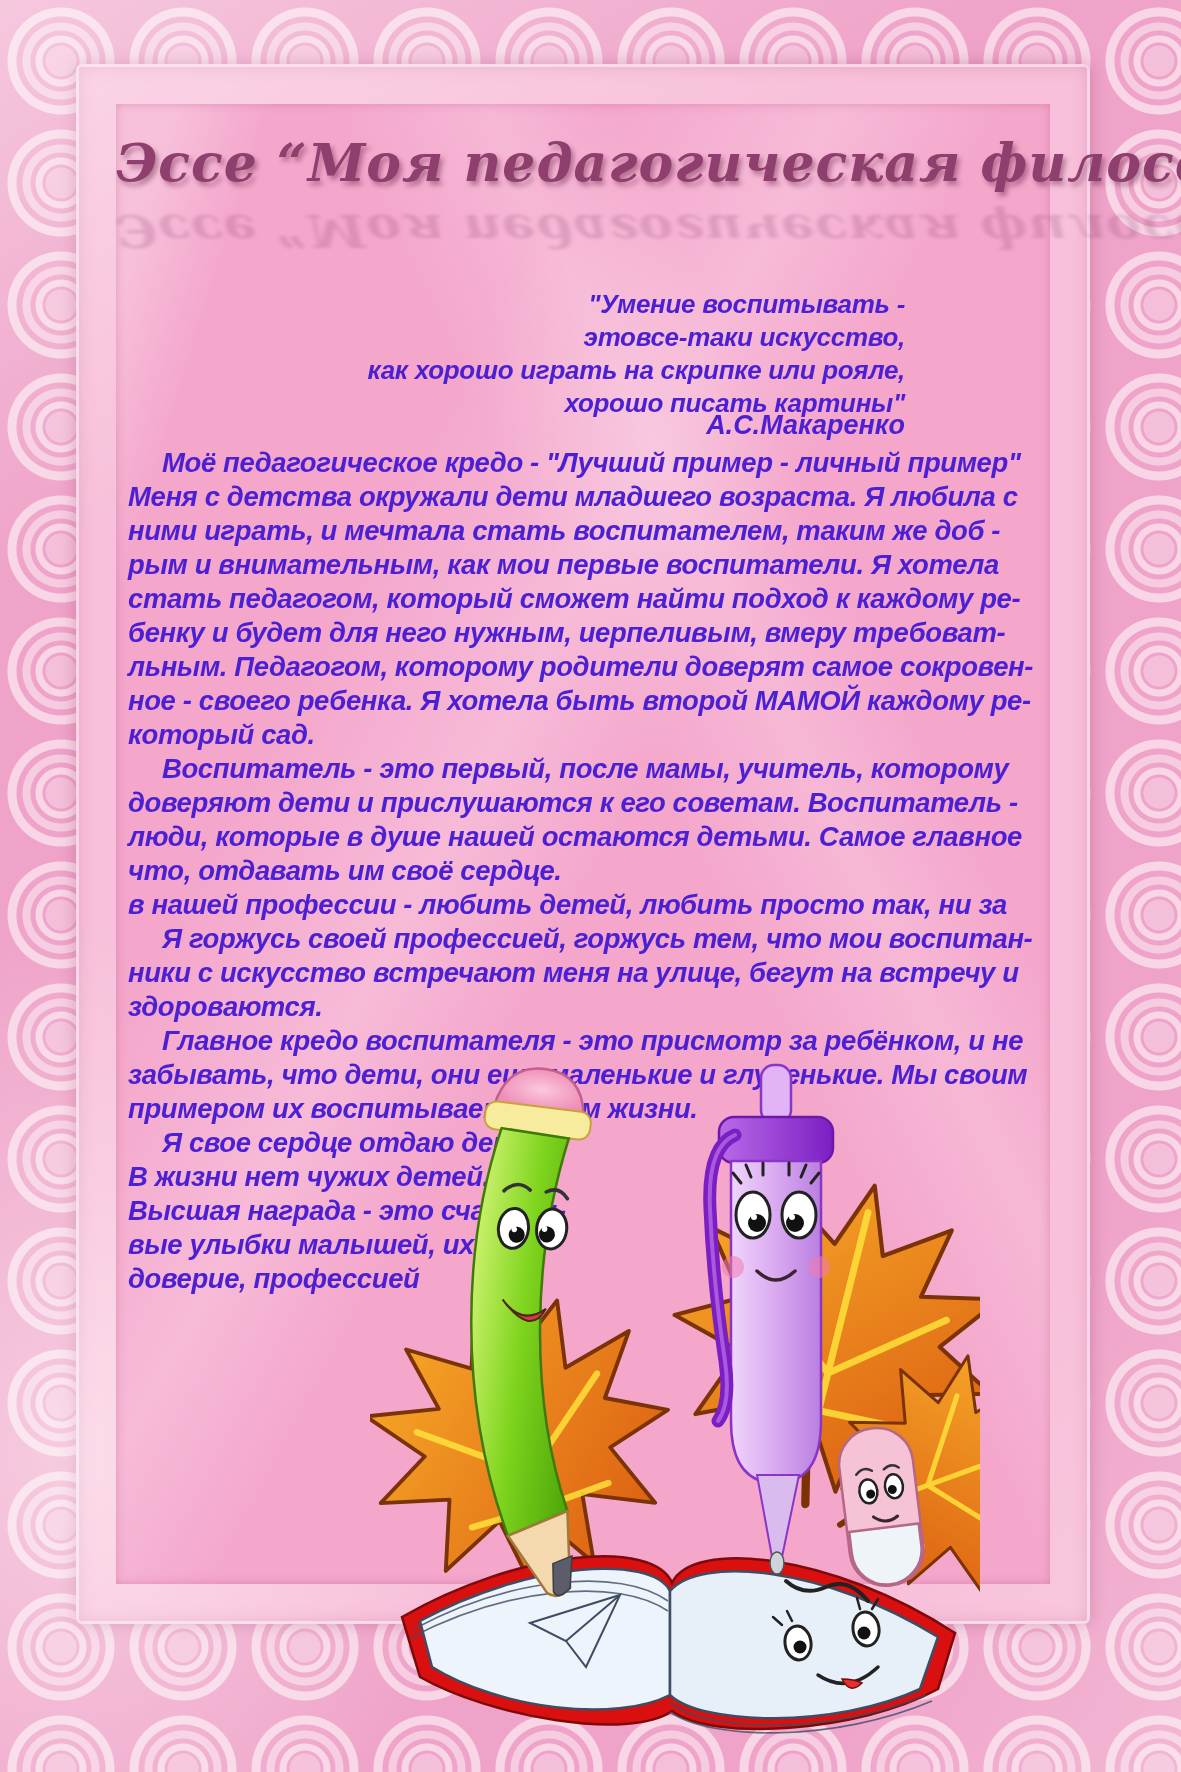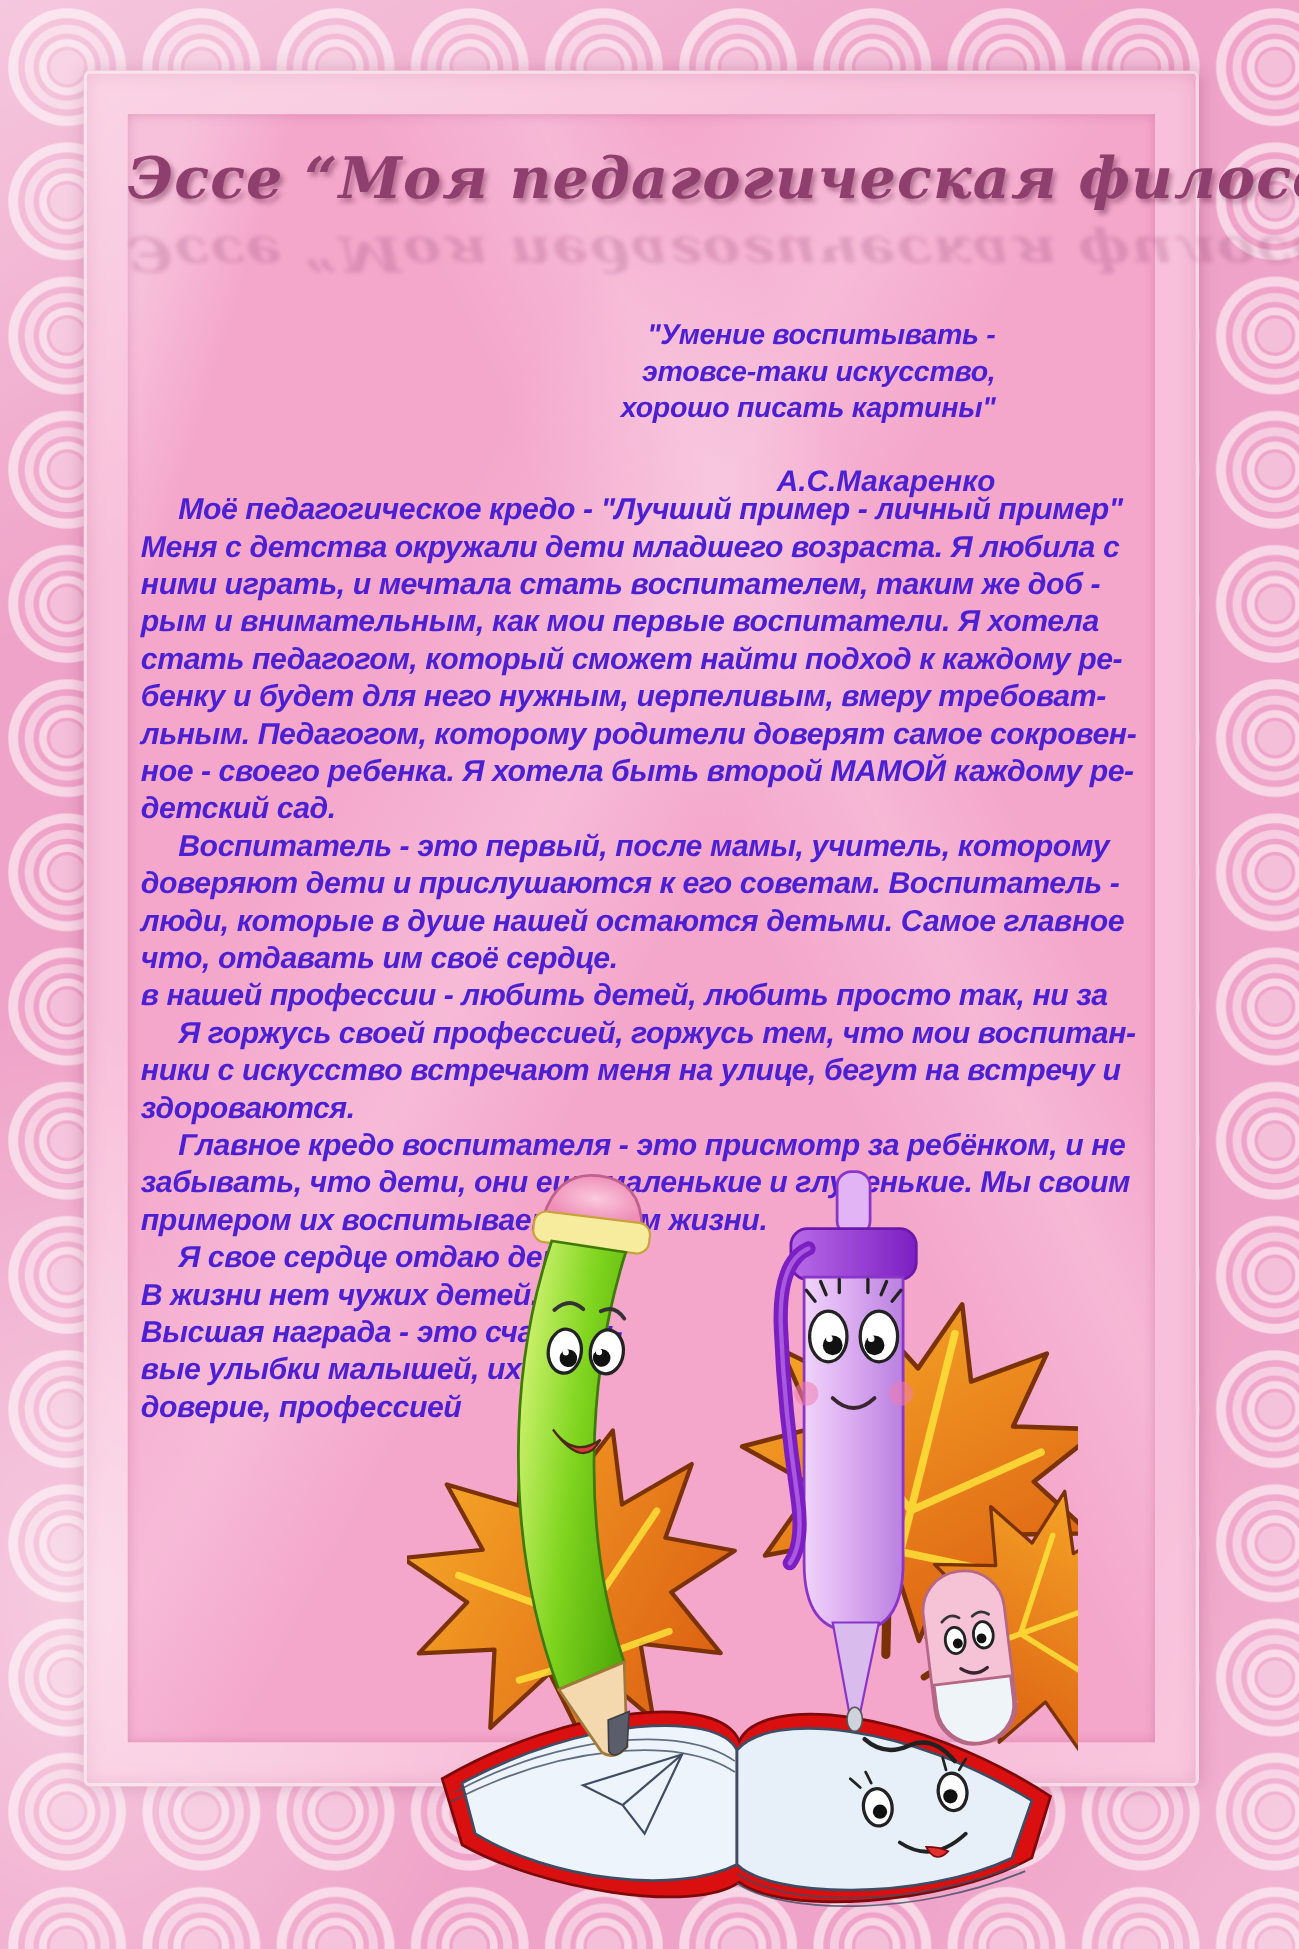--- a/index.html
+++ b/index.html
@@ -46,21 +46,21 @@
     font-family:"DejaVu Serif",serif;font-style:italic;font-weight:bold;
     font-size:52px;letter-spacing:1px;color:#8e3f6d;white-space:nowrap;
     transform:scaleY(-0.85);opacity:.22;filter:blur(2px);pointer-events:none;
   }
   .quote{
     position:absolute;right:145px;top:184px;text-align:right;
     font-weight:bold;font-style:italic;font-size:26px;line-height:33px;
     color:#4b1fd2;letter-spacing:-.3px;
   }
   .quote-author{
-    position:absolute;right:145px;top:318px;text-align:right;
+    position:absolute;right:145px;top:306px;text-align:right;
     font-weight:bold;font-style:italic;font-size:27px;color:#4b1fd2;
   }
   .essay{
     position:absolute;left:12px;top:342px;width:916px;
     font-weight:bold;font-style:italic;font-size:27.5px;line-height:34px;
     color:#4b1fd2;letter-spacing:-.4px;white-space:nowrap;
   }
   .essay-line.indent{padding-left:34px;}
   .illustration{position:absolute;left:254px;top:901px;pointer-events:none;}
 </style>
@@ -71,35 +71,36 @@
   <div class="mat"></div>
 
   <div class="content">
     <h1 class="title">Эссе “Моя педагогическая философия”</h1>
     <div class="title-reflection" aria-hidden="true">Эссе “Моя педагогическая философия”</div>
 
     <div class="quote">
 
     <div class="quote-line">"Умение воспитывать -</div>
         <div class="quote-line">этовсе-таки искусство,</div>
+        <div class="quote-line">как хорошо играть на скрипке или рояле,</div>
         <div class="quote-line">хорошо писать картины"</div>
       </div>
     <div class="quote-author">А.С.Макаренко</div>
 
     <div class="essay">
 
     <div class="essay-line indent">Моё педагогическое кредо - "Лучший пример - личный пример"</div>
         <div class="essay-line">Меня с детства окружали дети младшего возраста. Я любила с</div>
         <div class="essay-line">ними играть, и мечтала стать воспитателем, таким же доб -</div>
         <div class="essay-line">рым и внимательным, как мои первые воспитатели. Я хотела</div>
         <div class="essay-line">стать педагогом, который сможет найти подход к каждому ре-</div>
         <div class="essay-line">бенку и будет для него нужным, иерпеливым, вмеру требоват-</div>
         <div class="essay-line">льным. Педагогом, которому родители доверят самое сокровен-</div>
         <div class="essay-line">ное - своего ребенка. Я хотела быть второй МАМОЙ каждому ре-</div>
-        <div class="essay-line">детский сад.</div>
+        <div class="essay-line">который сад.</div>
         <div class="essay-line indent">Воспитатель - это первый, после мамы, учитель, которому</div>
         <div class="essay-line">доверяют дети и прислушаются к его советам. Воспитатель -</div>
         <div class="essay-line">люди, которые в душе нашей остаются детьми. Самое главное</div>
         <div class="essay-line">что, отдавать им своё сердце.</div>
         <div class="essay-line">в нашей профессии - любить детей, любить просто так, ни за</div>
         <div class="essay-line indent">Я горжусь своей профессией, горжусь тем, что мои воспитан-</div>
         <div class="essay-line">ники с искусство встречают меня на улице, бегут на встречу и</div>
         <div class="essay-line">здороваются.</div>
         <div class="essay-line indent">Главное кредо воспитателя - это присмотр за ребёнком, и не</div>
         <div class="essay-line">забывать, что дети, они еще маленькие и глупенькие. Мы своим</div>

